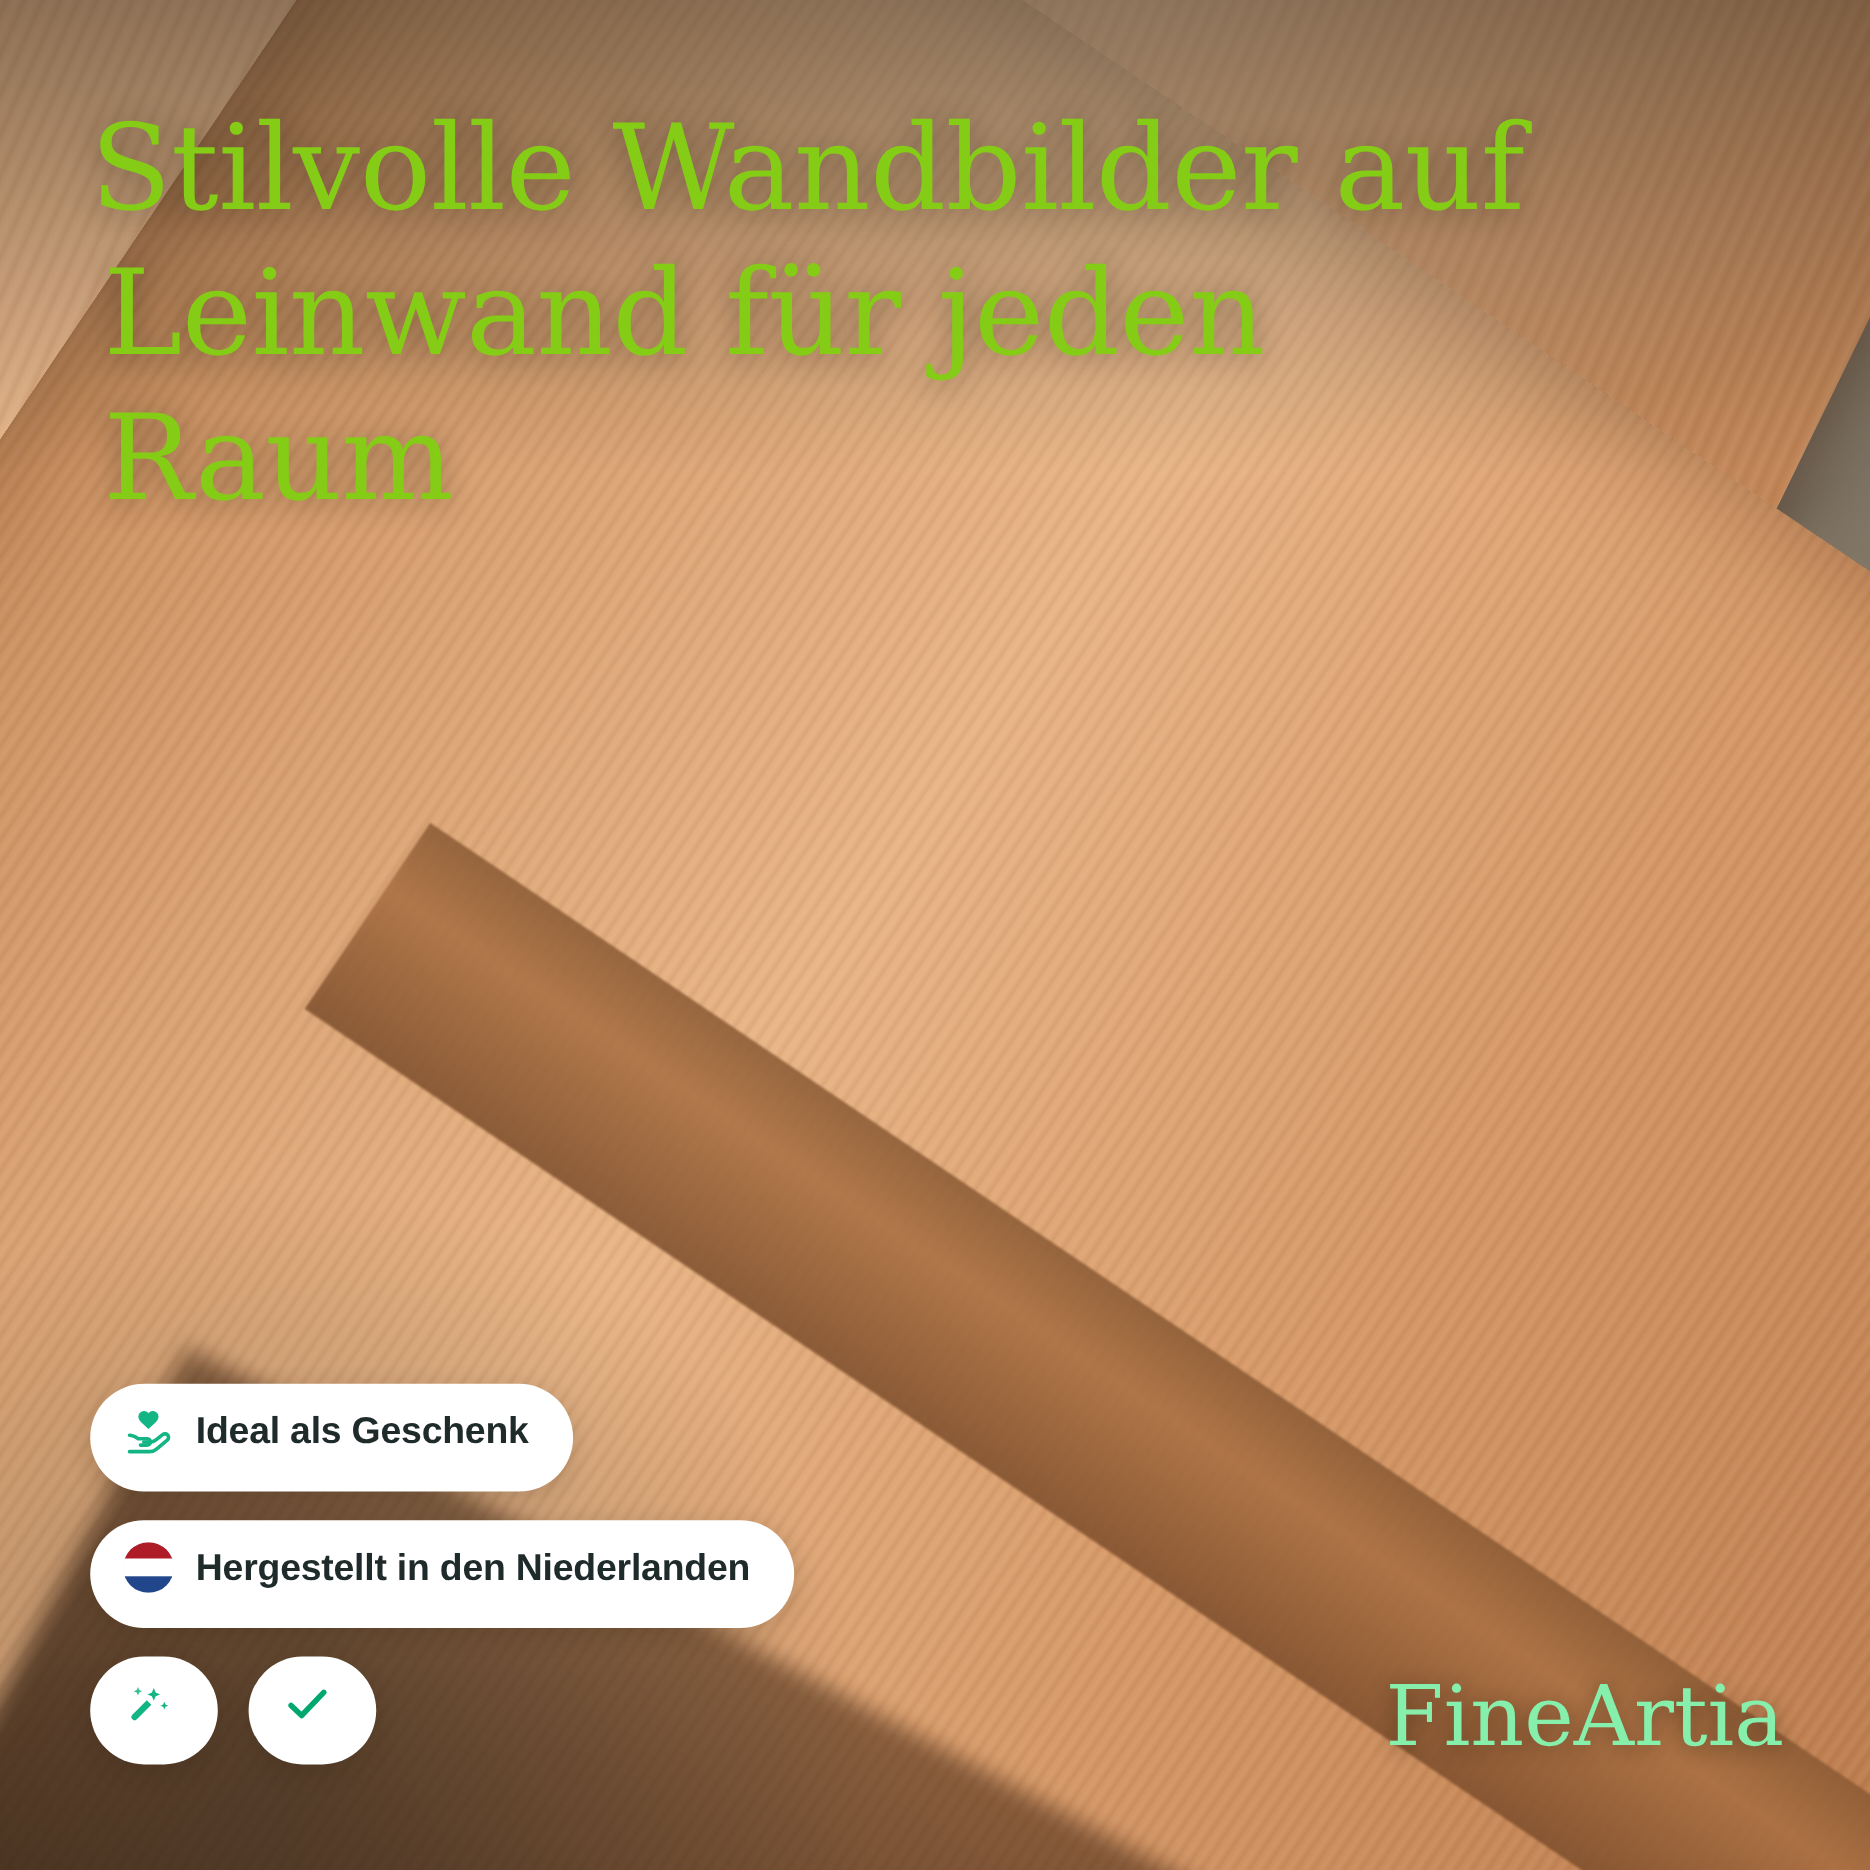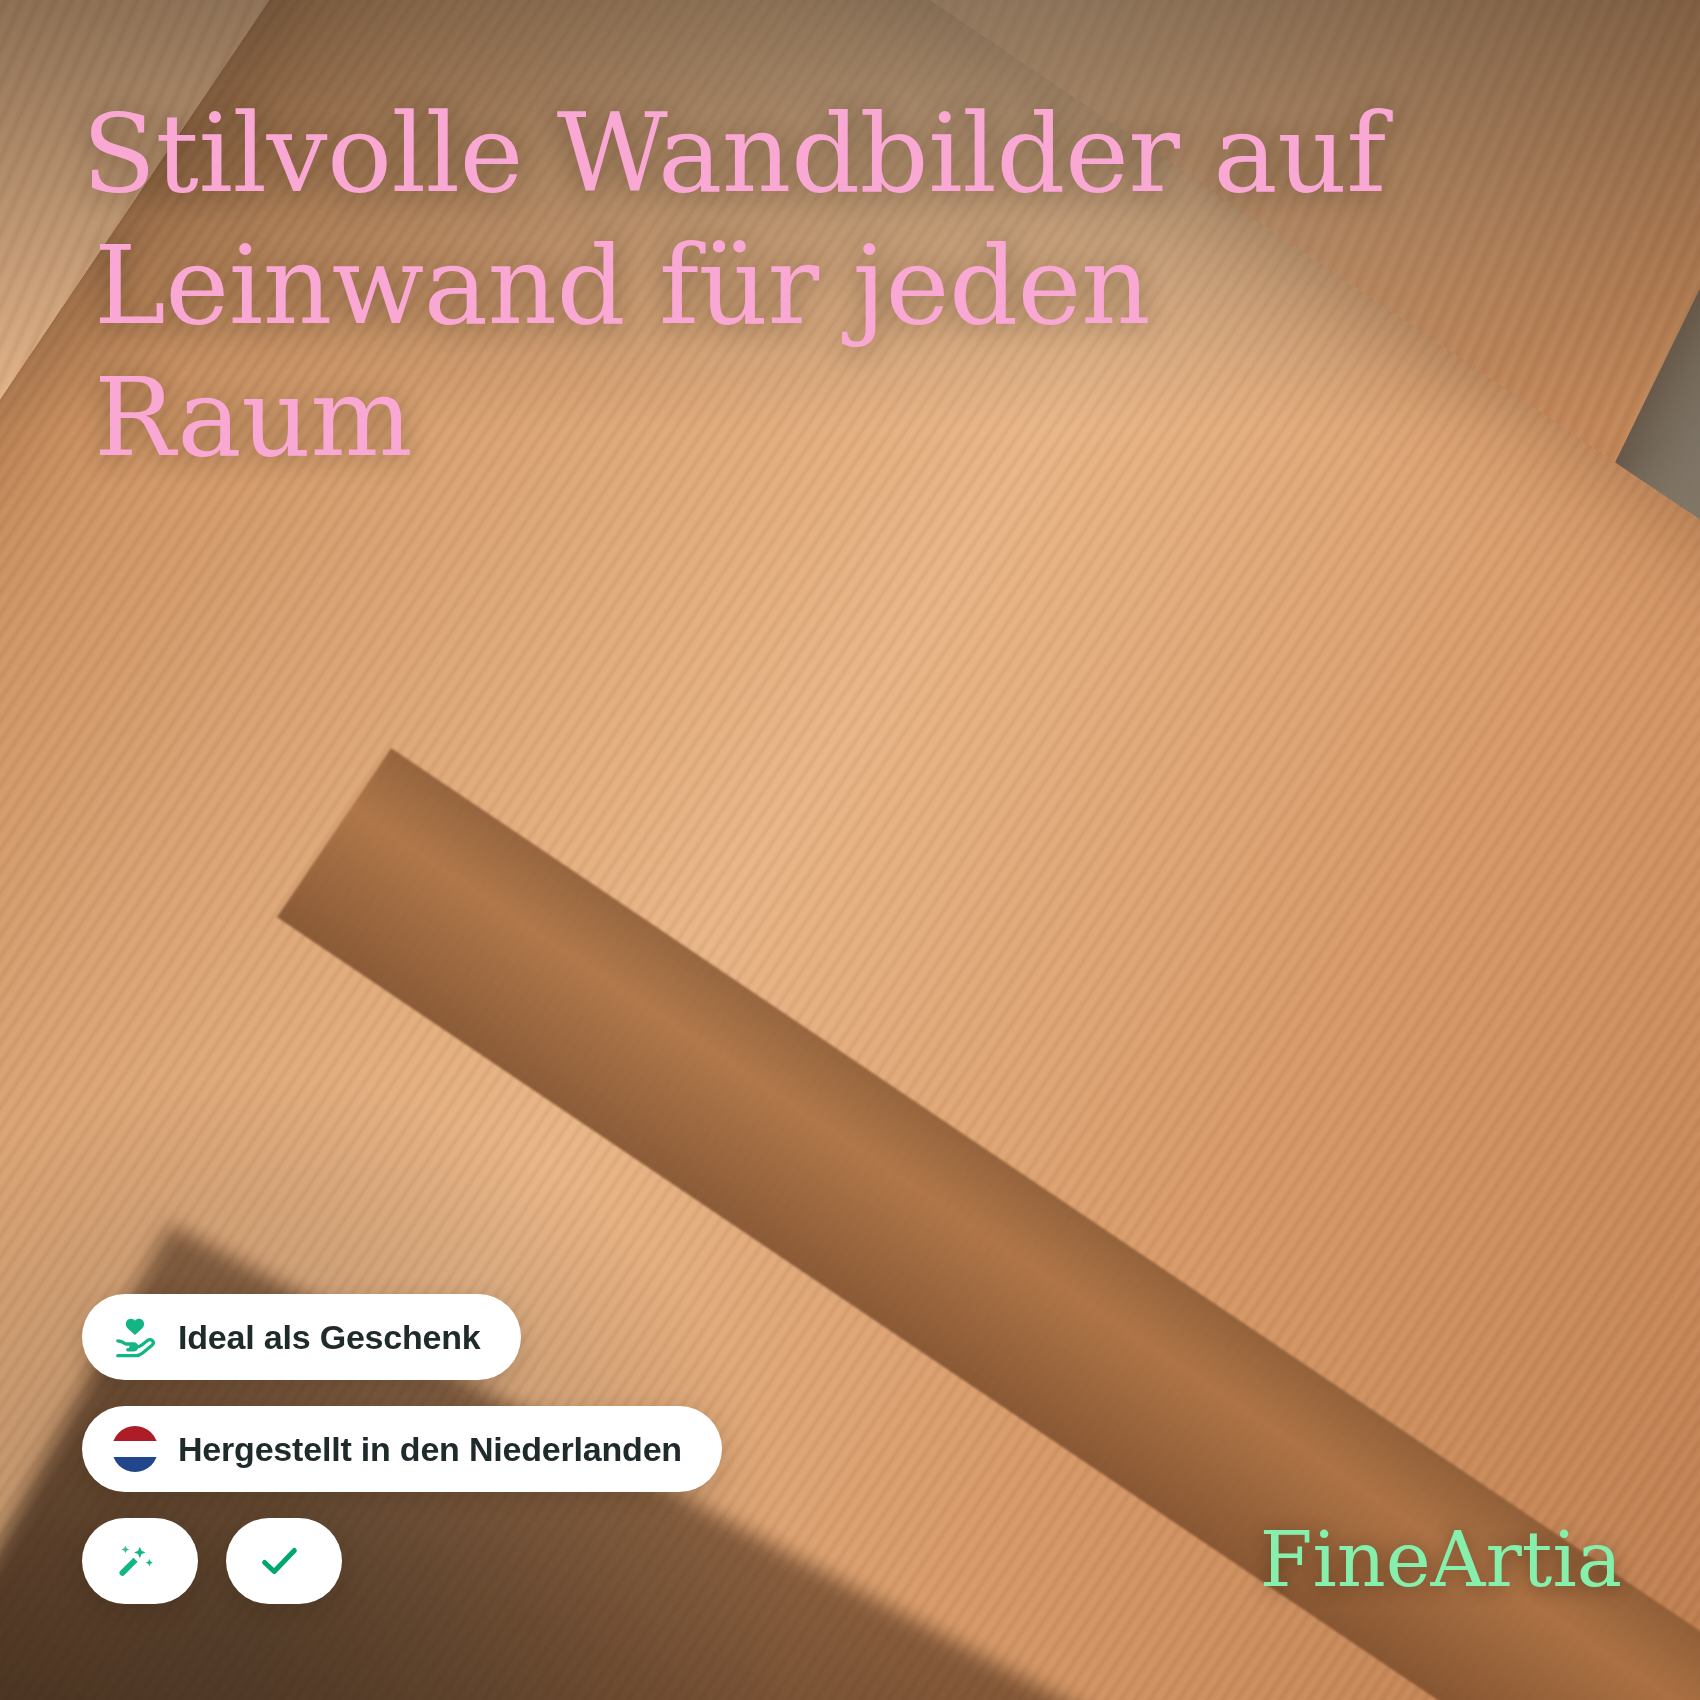--- a/index.html
+++ b/index.html
@@ -142,21 +142,21 @@
     background: linear-gradient(180deg, rgba(40,36,28,0.46) 0%, rgba(40,36,28,0.20) 55%, rgba(40,36,28,0) 100%);
     pointer-events:none;
   }
 
   
   .headline {
     position: absolute;
     left: 82px;
     top: 88px;
     width: 1420px;
-    color: #f9a8d4;
+    color: #84cc16;
     font-family: "DejaVu Serif", serif;
     font-size: 108px;
     line-height: 1.22;
     font-weight: 400;
     letter-spacing: -0.5px;
     text-shadow: 0 3px 26px rgba(40,30,15,0.42);
   }
   .headline .l2 { display: block; margin-left: 12px; }
 
   
@@ -166,21 +166,21 @@
     bottom: 96px;
     width: 1100px;
   }
   .pill-row { display: flex; gap: 28px; margin-top: 26px; }
   .pill {
     display: inline-flex;
     align-items: center;
     gap: 20px;
     background: #ffffff;
     border-radius: 999px;
-    padding: 20px 40px 20px 30px;
+    padding: 20px 40px 32px 30px;
     box-shadow: 0 6px 22px rgba(40,25,10,0.18);
     width: max-content;
   }
   .pill-label {
     font-family: "Liberation Sans", sans-serif;
     font-weight: bold;
     font-size: 34px;
     color: #1f2a2a;
     white-space: nowrap;
     letter-spacing: -0.2px;

